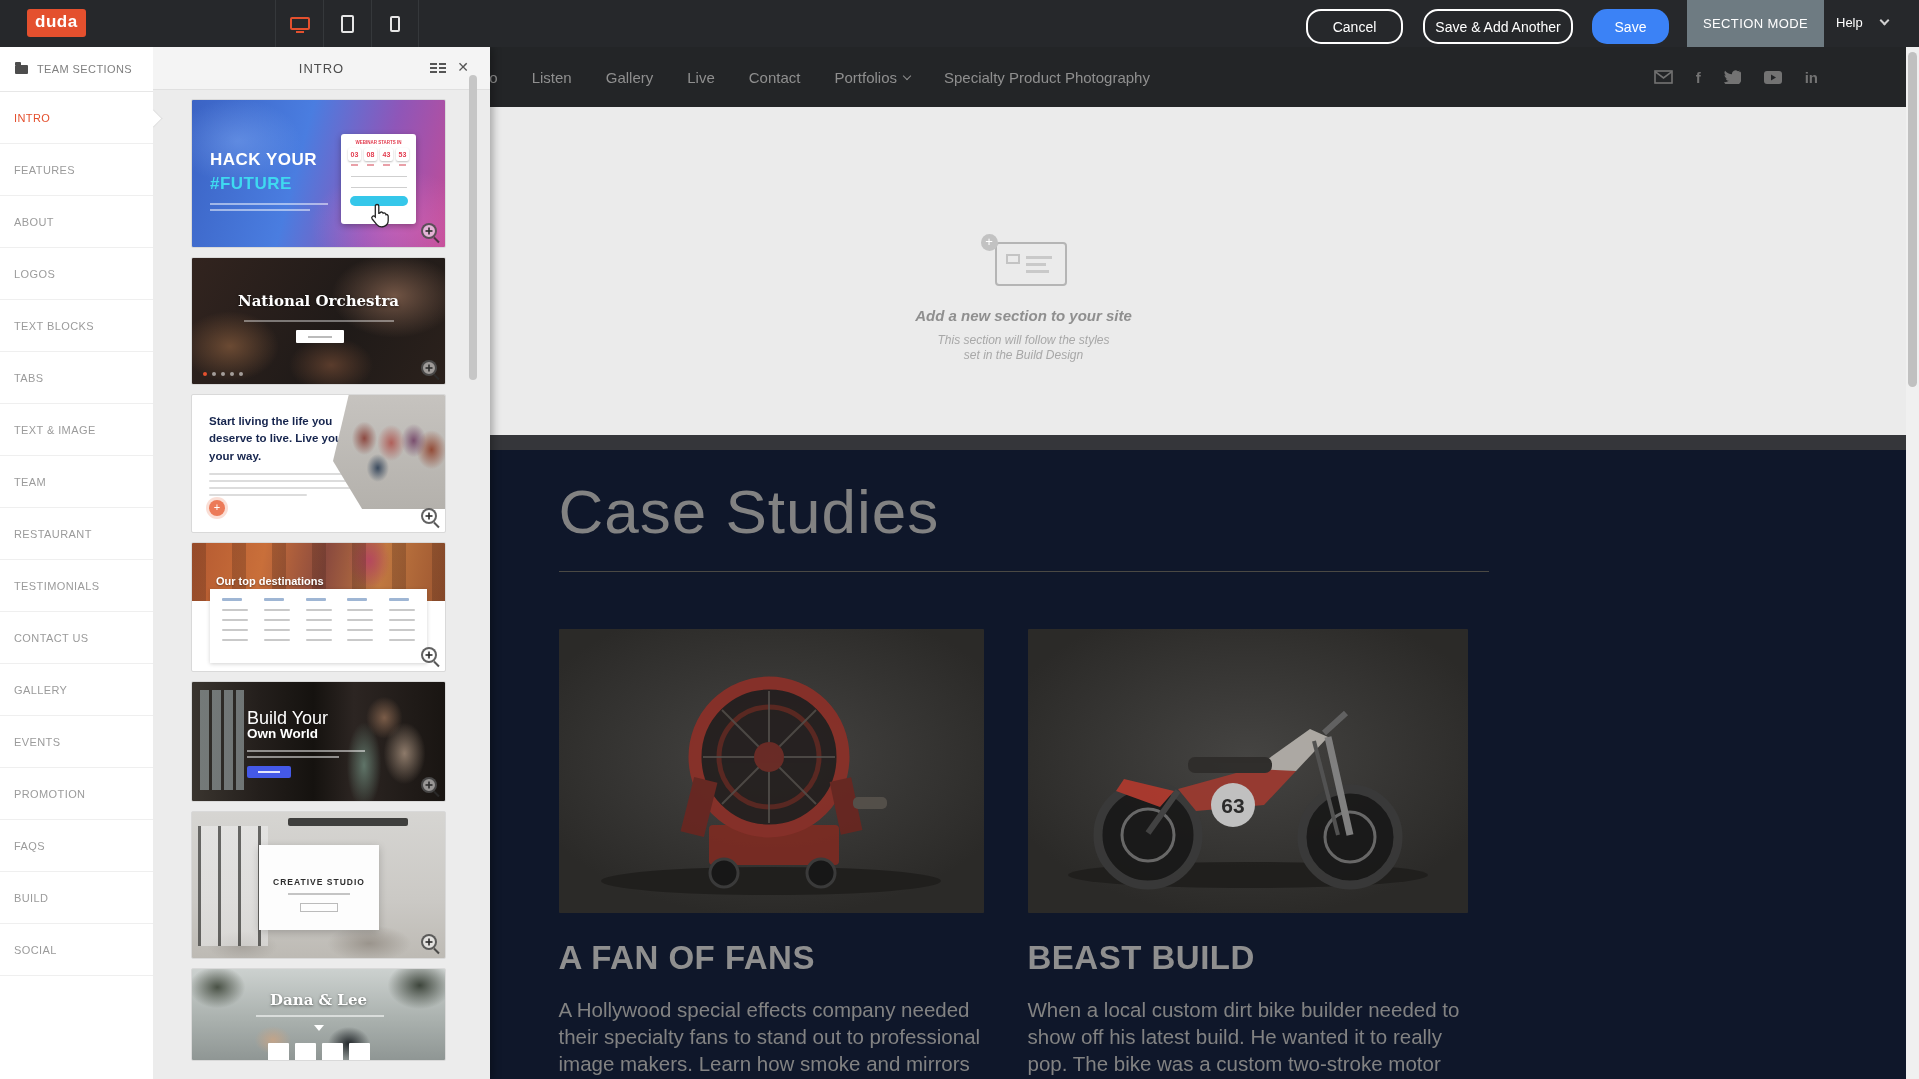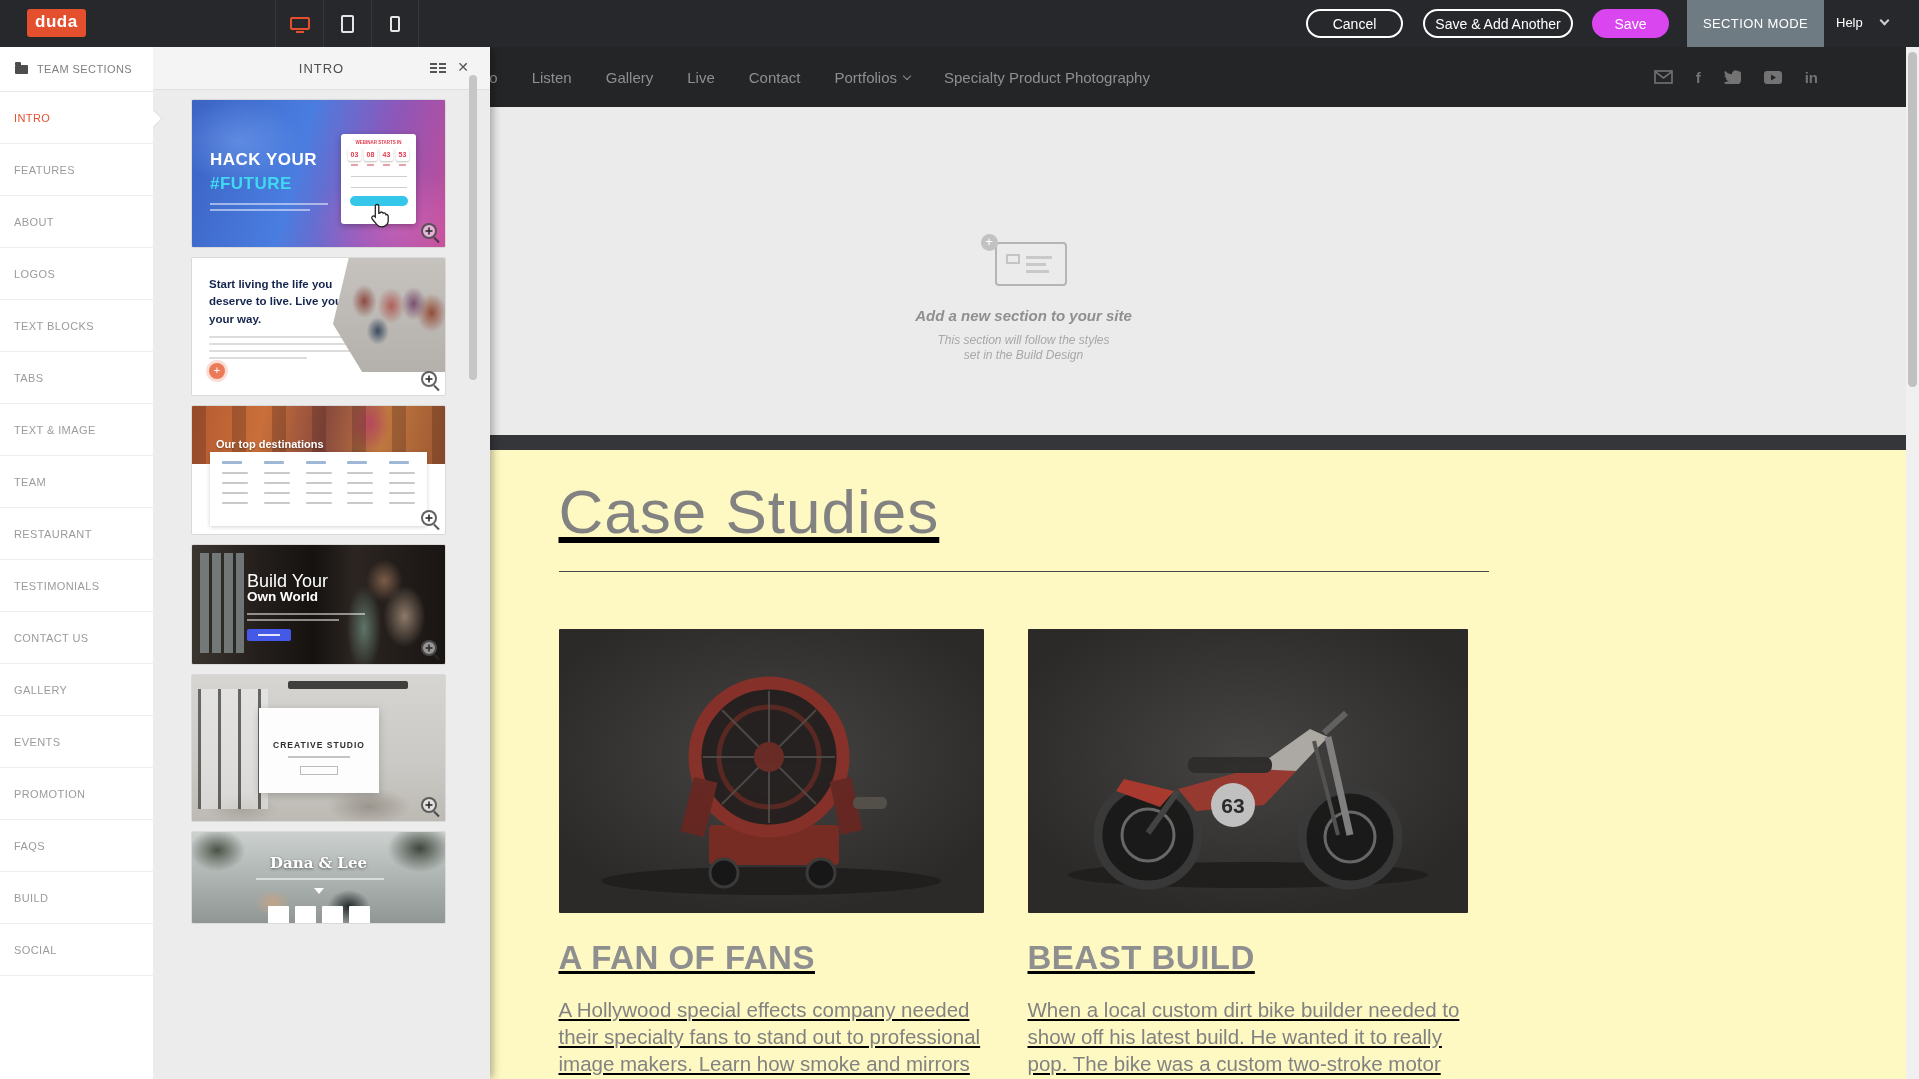--- a/index.html
+++ b/index.html
@@ -10,24 +10,24 @@
   .topbar{position:absolute;left:0;top:0;width:1919px;height:47px;background:#26282b;z-index:40;}
   .logo{position:absolute;left:27px;top:9px;background:#e4502e;color:#fff;font-weight:bold;
         font-size:17px;padding:3px 8px 5px;border-radius:3px;letter-spacing:.5px;}
   .devgroup{position:absolute;left:275px;top:0;height:47px;display:flex;align-items:center;}
   .devcell{width:48px;height:47px;display:flex;align-items:center;justify-content:center;border-left:1px solid #35383b;}
   .devcell:last-child{border-right:1px solid #35383b;}
   .ic-desktop{width:20px;height:13px;border:2px solid #e4502e;border-radius:2px;position:relative;}
   .ic-desktop::after{content:"";position:absolute;left:4px;bottom:-5px;width:8px;height:2px;background:#e4502e;}
   .ic-tablet{width:13px;height:18px;border:2px solid #e6e6e6;border-radius:2px;}
   .ic-phone{width:10px;height:16px;border:2px solid #e6e6e6;border-radius:2px;}
-  .pill{position:absolute;top:9px;height:29px;border-radius:15px;color:#fff;font-size:14px;
+  .pill{position:absolute;top:9px;height:35px;border-radius:15px;color:#fff;font-size:14px;
         display:flex;align-items:center;justify-content:center;cursor:pointer;}
   .pill.ghost{border:2px solid #fff;background:transparent;}
-  .pill.solid{background:#d946ef;border:none;}
+  .pill.solid{background:#3b82f6;border:none;}
   .modeblock{position:absolute;left:1687px;top:0;width:137px;height:47px;background:#6e7b82;
         color:#fff;font-size:13px;display:flex;align-items:center;justify-content:center;letter-spacing:.4px;}
   .helplabel{position:absolute;left:1836px;top:15px;color:#fff;font-size:13px;cursor:pointer;}
   .chev{display:inline-block;width:7px;height:7px;border-right:2px solid #cfcfcf;border-bottom:2px solid #cfcfcf;transform:rotate(45deg);}
   .help-chev{position:absolute;left:1881px;top:17px;}
 
   
   .sidebar{position:absolute;left:0;top:47px;width:153px;bottom:0;background:#fff;z-index:30;display:flex;flex-direction:column;}
   .sb-header{height:45px;display:flex;align-items:center;gap:9px;padding-left:15px;border-bottom:1px solid #e7e7e7;
         font-size:11px;color:#7f7f7f;letter-spacing:.4px;}
@@ -194,21 +194,21 @@
   .add-center{position:absolute;left:50%;top:0;transform:translateX(-50%);width:420px;text-align:center;}
   .wirewrap{position:relative;width:86px;margin:131px auto 0;height:48px;}
   .wirerect{position:absolute;left:14px;top:4px;width:72px;height:44px;border:2px solid #b5b5b5;border-radius:4px;background:#ebebeb;}
   .wirerect .sq{position:absolute;left:9px;top:10px;width:14px;height:10px;border:2px solid #c4c4c4;}
   .wirerect .ln{position:absolute;left:29px;height:2.5px;background:#c9c9c9;}
   .pluscirc{position:absolute;left:0;top:-4px;width:17px;height:17px;border-radius:50%;background:#c2c2c2;color:#fff;
       font-size:13px;line-height:16px;text-align:center;z-index:2;}
   .add-title{margin-top:21px;font-size:15px;font-weight:bold;font-style:italic;color:#8f8f8f;}
   .add-sub{margin-top:9px;font-size:12px;font-style:italic;color:#a8a8a8;line-height:15px;}
 
-  .casestudies{position:absolute;left:0;right:0;top:403px;bottom:0;background:#fef9c3;overflow:hidden;text-decoration:underline;}
+  .casestudies{position:absolute;left:0;right:0;top:403px;bottom:0;background:#0f172a;overflow:hidden;}
   .cs-inner{width:930px;margin:0 auto;padding-top:26px;}
   .cs-title{font-size:62px;color:#828282;font-weight:500;letter-spacing:1px;}
   .cs-hr{margin-top:24px;border:none;border-top:1px solid #4a4944;}
   .cs-grid{margin-top:57px;display:grid;grid-template-columns:425px 440px;column-gap:44px;}
   .cs-img{height:284px;border-radius:1px;position:relative;overflow:hidden;
       background:radial-gradient(320px 200px at 50% 45%,#454442,#2b2a28 80%);text-align:right;}
   .cs-img svg{position:absolute;left:0;top:0;}
   .cs-heading{margin-top:26px;font-size:33px;font-weight:bold;color:#8f8f8f;letter-spacing:.5px;}
   .cs-body{margin-top:19px;font-size:20.5px;line-height:27px;color:#828282;}
 
@@ -436,20 +436,37 @@
             </div>
           <div class="hack-input"></div>
           <div class="hack-input"></div>
           <div class="hack-btn"></div>
         </div>
         <span class="zoomicon">
             <i></i>
           </span>
       </div>
 
+      <div class="card c-orch">
+        <div class="orch-title">National Orchestra</div>
+        <span class="orch-sub"></span>
+        <div class="orch-btn">
+            <b></b>
+          </div>
+        <div class="dots">
+            <i class="on"></i>
+            <i></i>
+            <i></i>
+            <i></i>
+            <i></i>
+          </div>
+        <span class="zoomicon">
+            <i></i>
+          </span>
+      </div>
 
       <div class="card c-life">
         <div class="life-title">Start living the life you deserve to live. Live your life your way.</div>
         <div class="life-par">
           <span class="bar" style="width:150px;"></span>
           <span class="bar" style="width:142px;"></span>
           <span class="bar" style="width:146px;"></span>
           <span class="bar" style="width:98px;"></span>
         </div>
         <span class="life-plus">+</span>

